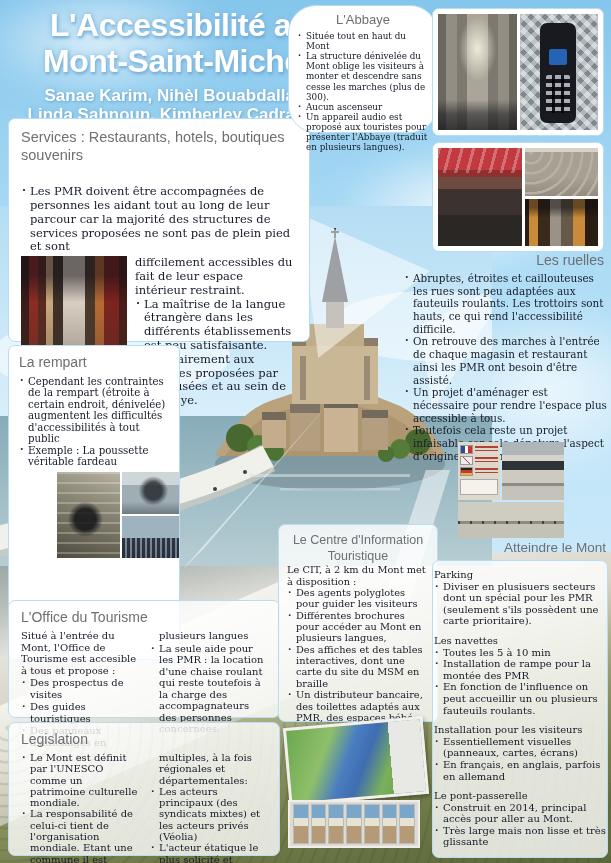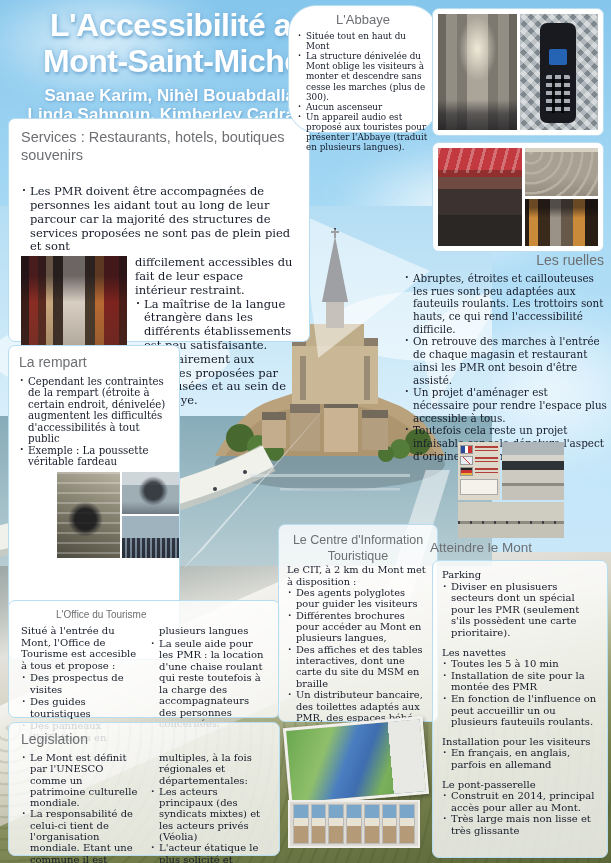--- a/index.html
+++ b/index.html
@@ -109,21 +109,21 @@
     background:
       radial-gradient(circle at 55% 45%,rgba(30,34,40,.8) 0 22%,rgba(0,0,0,0) 38%),
       linear-gradient(180deg,#cfd6da 0 30%,#9fadb5 30% 70%,#6e7a80 100%);}
   .photo-crowd{flex:1;
     background:
       repeating-linear-gradient(90deg,rgba(25,30,42,.85) 0 3px,rgba(90,100,120,.5) 3px 5px) 0 100%/100% 48% no-repeat,
       linear-gradient(180deg,#9fb3bf 0 55%,#7d8f9a 100%);}
 
   
   .office-card{left:8px;top:600px;width:272px;height:118px;padding:8px 12px;}
-  .office-card .h{font-size:10px;margin-bottom:5px;margin-left:35px;}
+  .office-card .h{font-size:14px;margin-bottom:5px;}
   .office-cols{column-count:2;column-gap:12px;font-size:10px;line-height:1.15;}
   .office-cols p{margin:0 0 1px 0;}
 
   
   .legislation-card{left:8px;top:722px;width:272px;height:134px;padding:8px 12px;}
   .legislation-card .h{font-size:14px;margin-bottom:5px;}
   .leg-cols{column-count:2;column-gap:12px;font-size:10px;line-height:1.13;}
 
   
   .cit-card{left:278px;top:524px;width:160px;height:198px;padding:8px 8px;}
@@ -153,22 +153,22 @@
   .flag-de{background:linear-gradient(180deg,#222 0 33%,#c33 33% 66%,#e8b23a 66%);}
   .flag-lines{flex:1;height:6px;background:repeating-linear-gradient(180deg,#b04038 0 1.5px,rgba(0,0,0,0) 1.5px 3.5px);}
   .sign-paper{height:14px;margin-top:1px;background:#f4f2ea;border:.5px solid #aaa;}
   .photo-bus{flex:1;
     background:linear-gradient(180deg,#aeb6ba 0 22%,#d6d3cb 22% 32%,#2e3338 32% 48%,#cdcac2 48% 70%,#8e8b82 70% 76%,#c5c2ba 76% 100%);}
   .photo-causeway-people{flex:1;
     background:
       repeating-linear-gradient(90deg,rgba(40,44,56,.8) 0 2px,rgba(0,0,0,0) 2px 12px) 0 58%/100% 8% no-repeat,
       linear-gradient(180deg,#cfccc2 0 52%,#8d8a80 52% 62%,#c4c1b7 62% 100%);}
 
-  .atteindre-label{position:absolute;left:430px;top:540px;width:176px;font-size:13.5px;}
-  .atteindre-panel{left:432px;top:560px;width:176px;height:298px;padding:8px 9px;}
+  .atteindre-label{position:absolute;left:430px;top:540px;width:176px;text-align:right;font-size:13.5px;}
+  .atteindre-panel{left:432px;top:560px;width:176px;height:298px;padding:8px 1px;}
   .atteindre-panel .body{font-size:10px;line-height:1.16;}
   .group{margin-bottom:8px;}
   .group-heading{margin:0;}
 </style>
 </head>
 <body>
 
 <div class="poster">
 
   <div class="cloud c1"></div>
@@ -388,25 +388,26 @@
 
   <div class="card trans atteindre-panel">
     <div class="body">
       <div class="group">
         <div class="group-heading">Parking</div>
         <div class="b">Diviser en plusisuers secteurs dont un spécial pour les PMR (seulement s'ils possèdent une carte prioritaire).</div>
       </div>
       <div class="group">
         <div class="group-heading">Les navettes</div>
         <div class="b">Toutes les 5 à 10 min</div>
-        <div class="b">Installation de site pour la montée des PMR</div>
+        <div class="b">Installation de rampe pour la montée des PMR</div>
         <div class="b">En fonction de l'influence on peut accueillir un ou plusieurs fauteuils roulants.</div>
       </div>
       <div class="group">
         <div class="group-heading">Installation pour les visiteurs</div>
+        <div class="b">Essentiellement visuelles (panneaux, cartes, écrans)</div>
         <div class="b">En français, en anglais, parfois en allemand</div>
       </div>
       <div class="group">
         <div class="group-heading">Le pont-passerelle</div>
         <div class="b">Construit en 2014, principal accès pour aller au Mont.</div>
         <div class="b">Très large mais non lisse et très glissante</div>
       </div>
     </div>
   </div>
 

